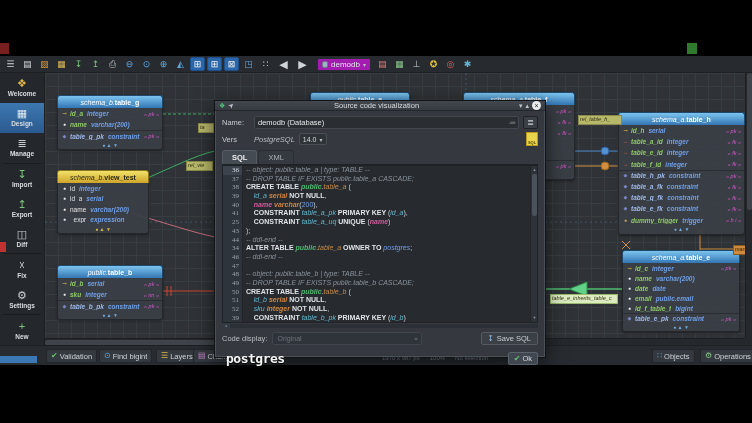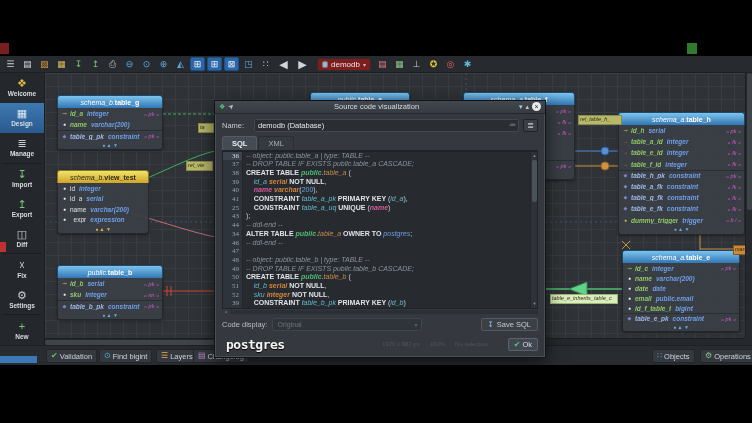--- a/index.html
+++ b/index.html
@@ -7,21 +7,21 @@
   .stage{position:relative;width:752px;height:423px;overflow:hidden;background:#000;}
   .app{position:absolute;left:0;top:56px;width:752px;height:309px;background:#2b2f33;}
 
   
   .toolbar{position:absolute;left:0;top:0;width:752px;height:17px;background:#272b2f;
     border-bottom:1px solid #1d2023;display:flex;align-items:center;padding:0 3px;}
   .tbi{width:15px;height:14px;margin-right:2px;display:flex;align-items:center;justify-content:center;
     font-size:9px;line-height:1;border-radius:2px;}
   .tbi.big{width:17px;font-size:11px;}
   .tbi.active{background:#2b66a8;border:1px solid #1d4f8a;}
-  .db-combo{height:13px;margin:0 4px;background:#7f1d1d;border:1px solid #2a2e32;border-radius:2px;
+  .db-combo{height:13px;margin:0 4px;background:#a21caf;border:1px solid #2a2e32;border-radius:2px;
     display:flex;align-items:center;padding:0 4px;font-size:8px;color:#e2e6ea;gap:3px;}
   .db-cyl{width:6px;height:7px;background:#9fb4c6;border-radius:3px/2px;border:1px solid #6b7d8c;}
   .caret{font-size:6px;color:#b9bec3;}
 
   
   .sidebar{position:absolute;left:0;top:17px;width:45px;height:272px;background:#24282c;
     border-right:1px solid #1c1f22;display:flex;flex-direction:column;}
   .sbi{flex:1;display:flex;flex-direction:column;align-items:center;justify-content:center;gap:1px;}
   .sbi .g{font-size:11px;line-height:1;}
   .sbi .l{font-size:6.5px;font-weight:bold;color:#d8dce0;}
@@ -604,20 +604,31 @@
       </div>
       <div class="dlg-body">
         <div class="frow" style="margin-top:2px;">
           <span class="flbl">Name:</span>
           <span class="txtin">
             <span>demodb (Database)</span>
             <span class="in-ic">≔</span>
           </span>
           <span class="sqbtn">≣</span>
         </div>
+        <div class="frow" style="margin-top:3px;">
+          <span class="flbl">Vers</span>
+          <span class="pgver">PostgreSQL</span>
+          <span class="mini-combo">
+            <span>14.0</span>
+            <span class="caret">▾</span>
+          </span>
+          <span class="sql-file">
+              <span>SQL</span>
+            </span>
+        </div>
         <div class="tabs">
           <span class="tab on">SQL</span>
           <span class="tab off">XML</span>
         </div>
         <div class="code">
           <div class="gutter" id="gutter">
               <div class="gut-n cur">36</div>
               <div class="gut-n">37</div>
               <div class="gut-n">38</div>
               <div class="gut-n">39</div>

